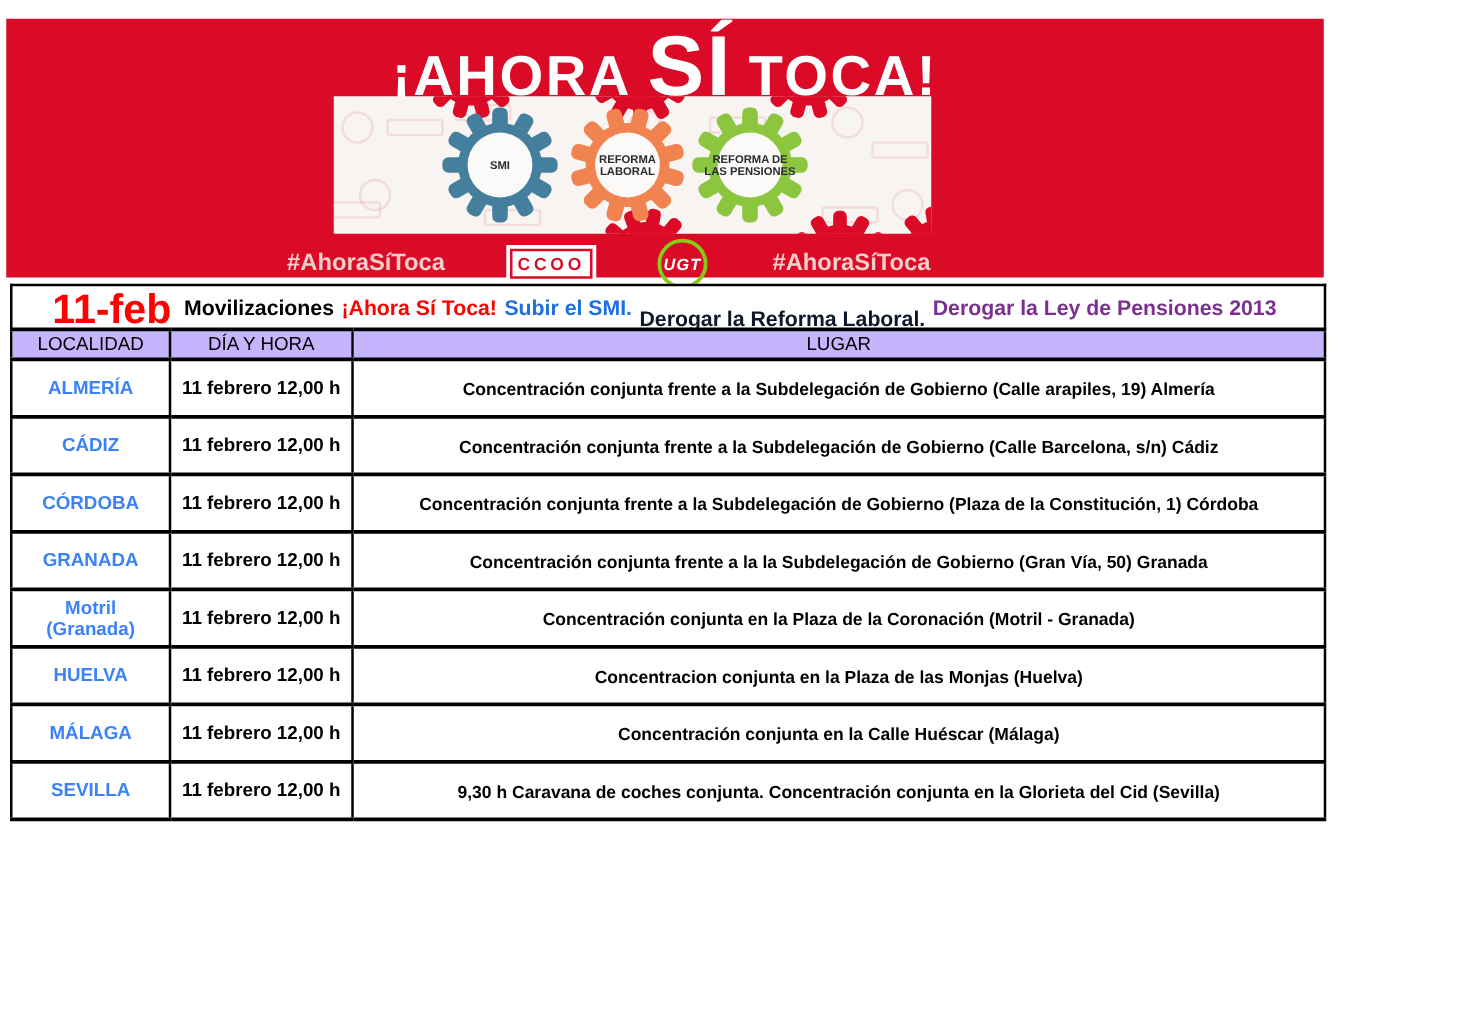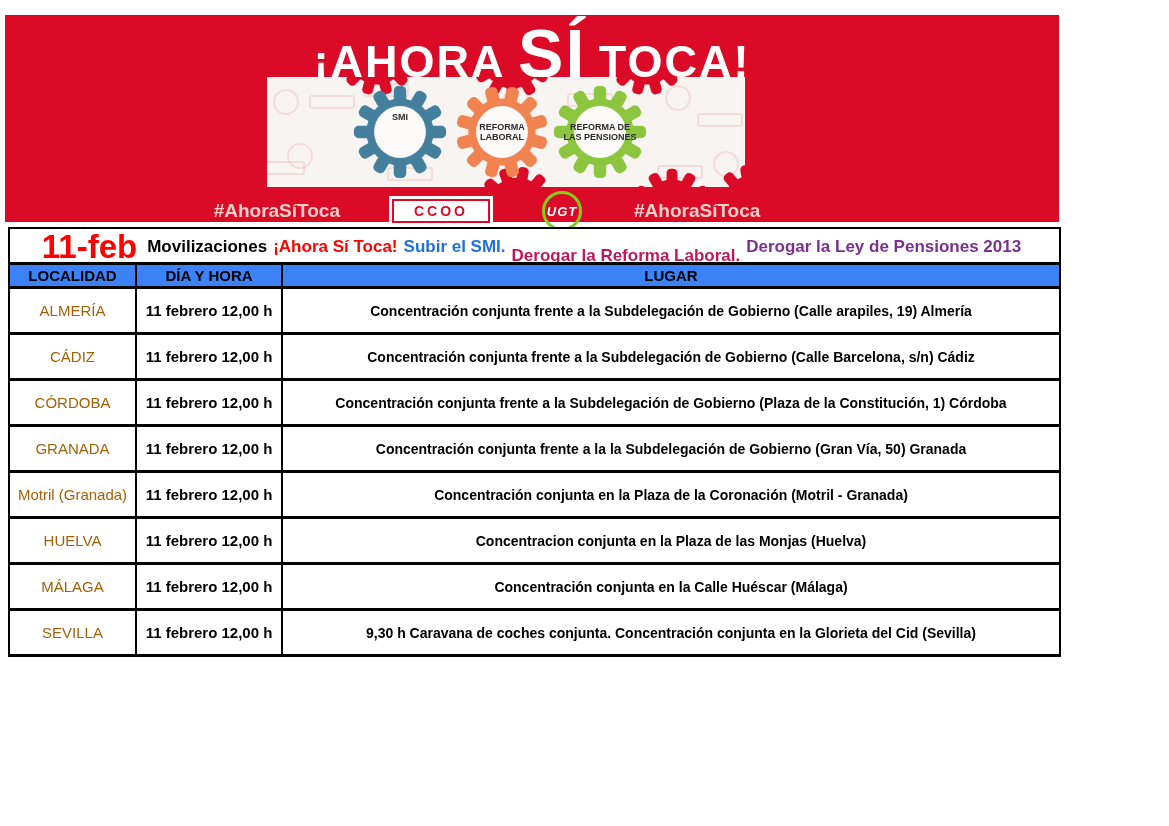--- a/index.html
+++ b/index.html
@@ -55,21 +55,21 @@
     display: flex; align-items: center; justify-content: center;
     gap: 52px; padding-right: 90px;
   }
   .hashtag { color: #F3CFC9; font-weight: bold; font-size: 19px; }
   .ccoo-logo {
     background: #ffffff;
     border: 2px solid #DB0B27;
     box-shadow: 0 0 0 3px #ffffff;
     color: #DB0B27;
     font-weight: bold; font-size: 14px; letter-spacing: 3px;
-    padding: 1px 20px;
+    padding: 1px 4px;
     line-height: 18px;
   }
   .ugt-logo {
     width: 40px; height: 40px;
     border: 3px solid #84cc16; border-radius: 50%;
     display: flex; align-items: center; justify-content: center;
     color: #ffffff; font-weight: bold; font-style: italic; font-size: 13px;
     letter-spacing: 1px;
   }
 
@@ -84,46 +84,46 @@
     white-space: nowrap;
   }
   .headline-date {
     color: #FF0000; font-weight: bold; font-size: 33px;
     line-height: 1; margin-right: 10px;
   }
   .headline .seg { font-weight: bold; font-size: 17px; margin-right: 6px; }
   .seg-black  { color: #000000; }
   .seg-red    { color: #FF0000; }
   .seg-blue   { color: #1E6FE0; }
-  .seg-orange { color: #be185d; margin-top: 18px; }
+  .seg-orange { color: #0f172a; margin-top: 18px; }
   .seg-purple { color: #7B2F8E; }
 
   
   .maintable {
     position: absolute; left: 8px; top: 262px;
     width: 1053px;
     border-collapse: collapse;
     table-layout: fixed;
   }
   .maintable th, .maintable td {
     border: 2px solid #000000;
     border-top-width: 3px;
     border-bottom-width: 3px;
     text-align: center;
     vertical-align: middle;
     padding: 2px 6px;
     overflow: hidden;
   }
   .maintable th {
     height: 23px;
-    background: #3b82f6;
-    font-size: 15px; font-weight: bold; color: #000000;
+    background: #c4b5fd;
+    font-size: 15px; font-weight: normal; color: #000000;
   }
   .maintable td { height: 46px; background: #ffffff; }
-  .cell-localidad { font-size: 15px; font-weight: normal; color: #a16207; }
+  .cell-localidad { font-size: 15px; font-weight: bold; color: #3b82f6; }
   .cell-dia       { font-size: 15px; font-weight: bold; color: #000000; }
   .cell-lugar     { font-size: 14px; font-weight: bold; color: #000000; }
 
   .defs-hidden { position: absolute; width: 0; height: 0; overflow: hidden; }
 </style>
 </head>
 <body>
 
 <svg class="defs-hidden" aria-hidden="true">
   <defs>
@@ -187,21 +187,21 @@
     </svg>
     <svg class="gear" style="left:187px;top:7px" viewBox="-50 -50 100 100" width="96" height="96">
       <use href="#gearbase" fill="#F0834F" transform="rotate(15)"></use>
         <circle r="27" fill="#FBFAF8"></circle>
     </svg>
     <svg class="gear" style="left:285px;top:7px" viewBox="-50 -50 100 100" width="96" height="96">
       <use href="#gearbase" fill="#8CC63F"></use>
         <circle r="27" fill="#FBFAF8"></circle>
     </svg>
 
-    <div class="gear-label" style="left:95px;top:16px">SMI</div>
+    <div class="gear-label" style="left:95px;top:31px">SMI</div>
     <div class="gear-label" style="left:197px;top:31px">REFORMA LABORAL</div>
     <div class="gear-label" style="left:295px;top:31px">REFORMA DE LAS PENSIONES</div>
   </div>
 
   <div class="banner-footer">
     <span class="hashtag">#AhoraSíToca</span>
     <span class="ccoo-logo">CCOO</span>
     <span class="ugt-logo">UGT</span>
     <span class="hashtag">#AhoraSíToca</span>
   </div>

